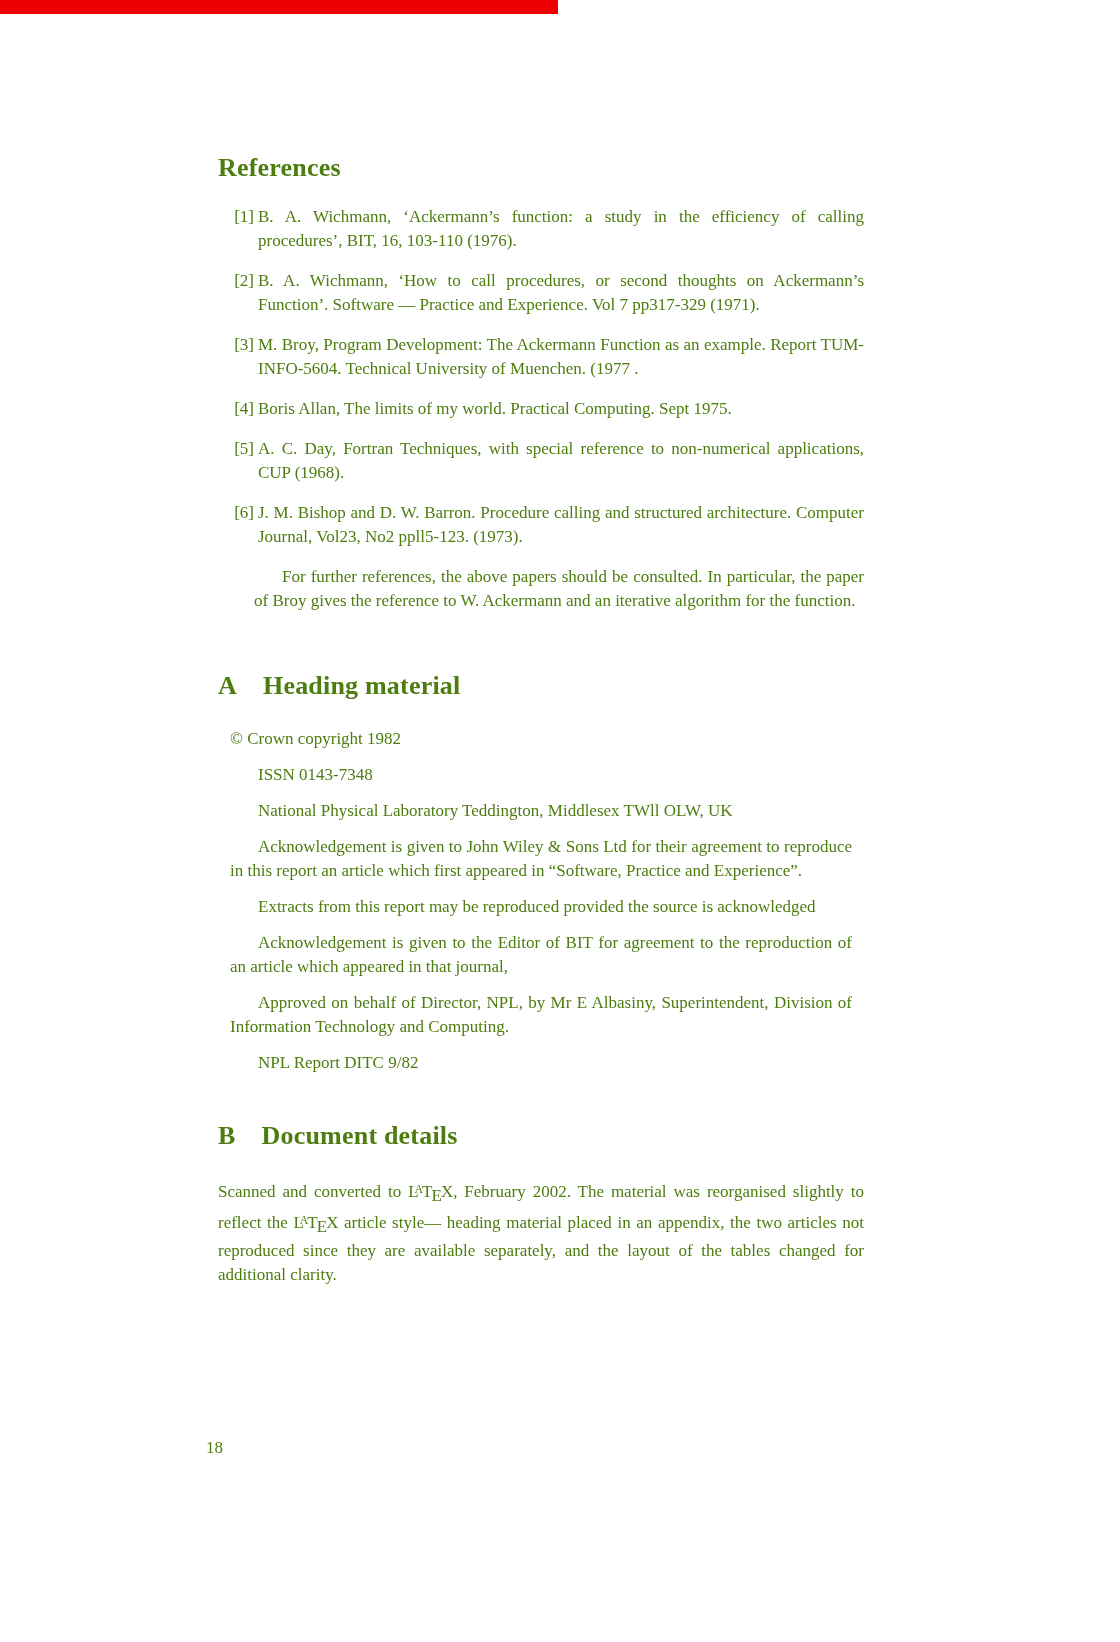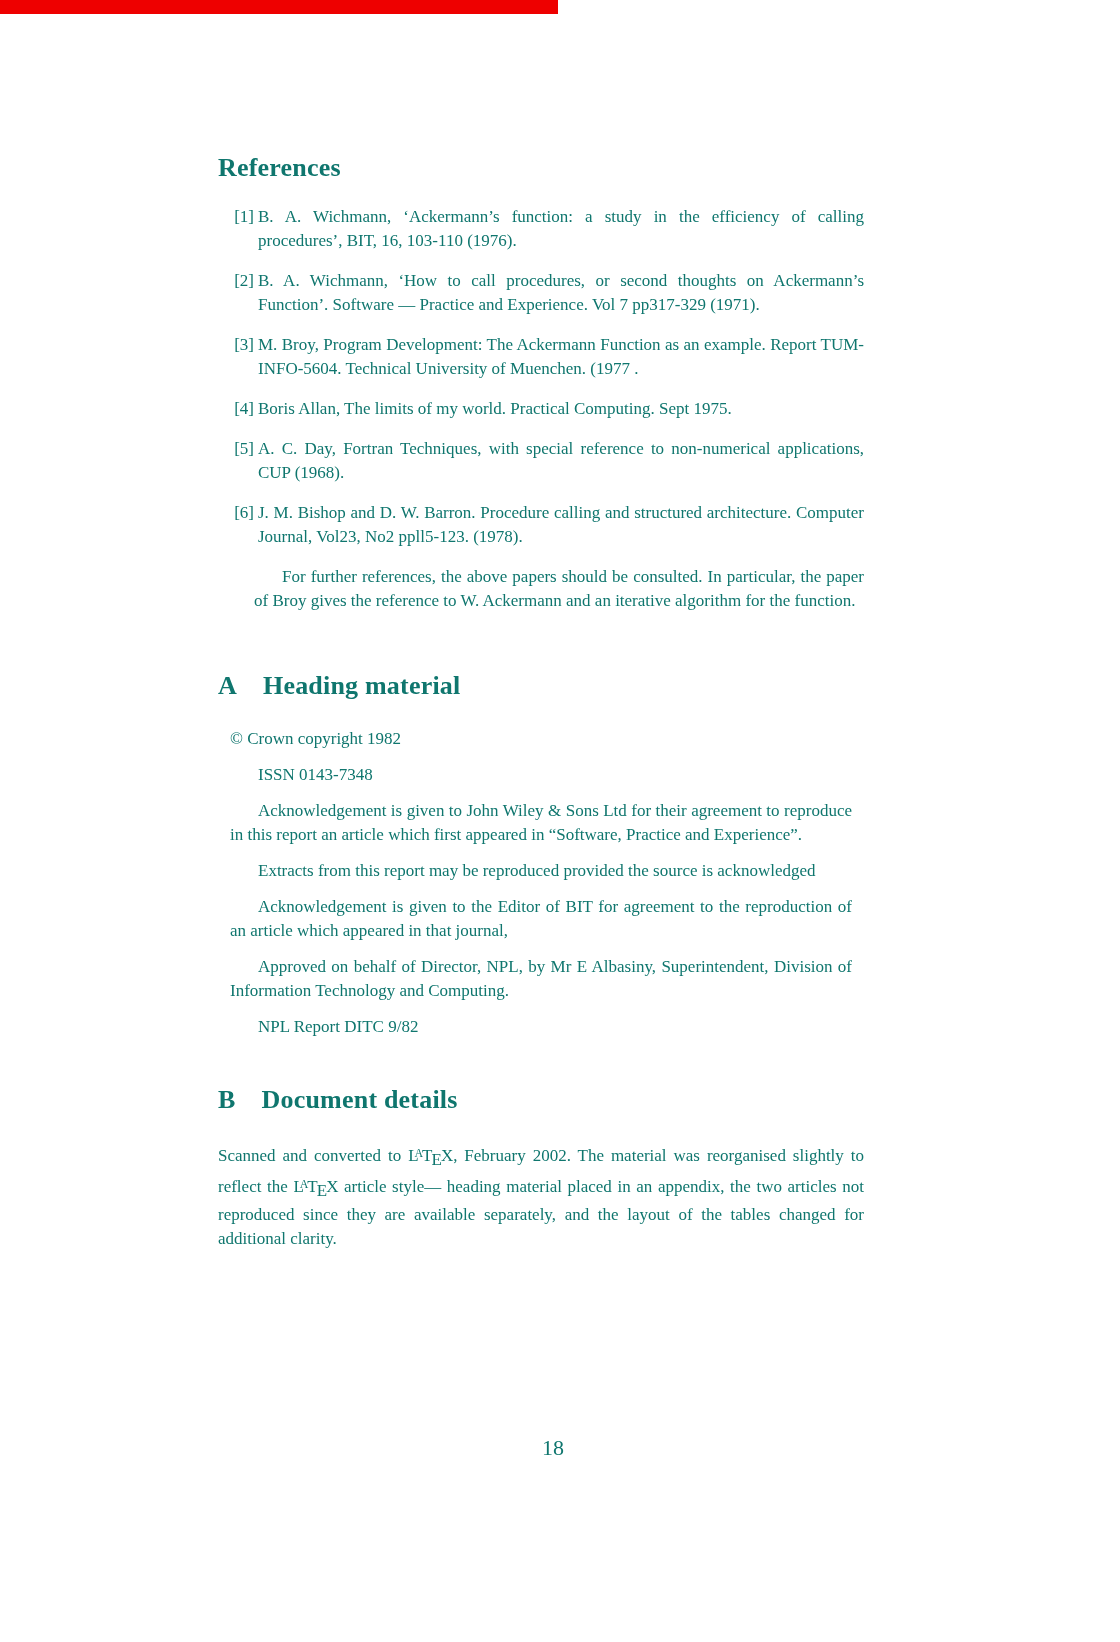--- a/index.html
+++ b/index.html
@@ -3,21 +3,21 @@
 <meta charset="utf-8">
 <style>
   html, body { margin: 0; padding: 0; background: #ffffff; }
   .page {
     position: relative;
     width: 1000px;
     height: 1642px;
     background: #ffffff;
     overflow: hidden;
     font-family: "Liberation Serif", "DejaVu Serif", serif;
-    color: #0f766e;
+    color: #4d7c0f;
   }
   .red-bar {
     position: absolute;
     top: 0; left: 0;
     width: 558px; height: 14px;
   }
   .content {
     position: absolute;
     left: 218px; top: 0;
     width: 646px;
@@ -62,24 +62,24 @@
     margin-right: -1px;
   }
   .latex .lE {
     display: inline-block;
     vertical-align: -4px;
     margin-left: -1px;
     margin-right: -1px;
   }
   .page-number {
     position: absolute;
-    left: 230px; top: 1436px;
+    left: 206px; top: 1436px;
     width: 646px;
-    text-align: center;
-    font-size: 22px;
+    text-align: left;
+    font-size: 17px;
     line-height: 24px;
   }
 </style>
 </head>
 <body>
 
 <div class="page">
   <div class="red-bar" style="background: rgb(238, 0, 0);"></div>
 
   <div class="content">
@@ -102,33 +102,34 @@
       <div class="ref-item">
         <span class="ref-label">[4]</span>
         <span class="ref-text">Boris Allan, The limits of my world. Practical Computing. Sept 1975.</span>
       </div>
       <div class="ref-item">
         <span class="ref-label">[5]</span>
         <span class="ref-text">A. C. Day, Fortran Techniques, with special reference to non-numerical applications, CUP (1968).</span>
       </div>
       <div class="ref-item">
         <span class="ref-label">[6]</span>
-        <span class="ref-text">J. M. Bishop and D. W. Barron. Procedure calling and structured architecture. Computer Journal, Vol23, No2 ppll5-123. (1978).</span>
+        <span class="ref-text">J. M. Bishop and D. W. Barron. Procedure calling and structured architecture. Computer Journal, Vol23, No2 ppll5-123. (1973).</span>
       </div>
     </div>
 
     <p class="para note">For further references, the above papers should be consulted.  In particular, the paper of Broy gives the reference to W. Ackermann and an iterative algorithm for the function.</p>
 
     <h2 class="section sp-a">
       <span class="sec-num">A</span><span>Heading material</span>
     </h2>
 
     <div class="block">
       <p class="noindent">© Crown copyright 1982</p>
       <p>ISSN 0143-7348</p>
+      <p>National Physical Laboratory Teddington, Middlesex TWll OLW, UK</p>
       <p>Acknowledgement is given to John Wiley &amp; Sons Ltd for their agreement to reproduce in this report an article which first appeared in “Software, Practice and Experience”.</p>
       <p>Extracts from this report may be reproduced provided the source is acknowledged</p>
       <p>Acknowledgement is given to the Editor of BIT for agreement to the reproduction of an article which appeared in that journal,</p>
       <p>Approved on behalf of Director, NPL, by Mr E Albasiny, Superintendent, Division of Information Technology and Computing.</p>
       <p>NPL Report DITC 9/82</p>
     </div>
 
     <h2 class="section sp-b">
       <span class="sec-num">B</span><span>Document details</span>
     </h2>

